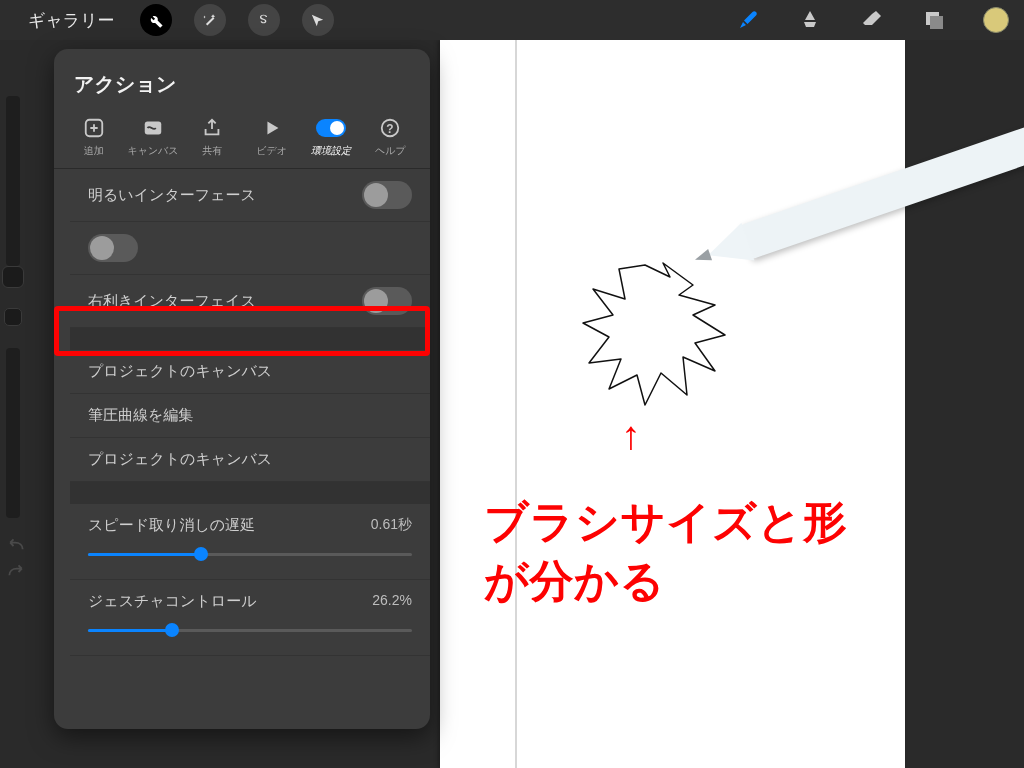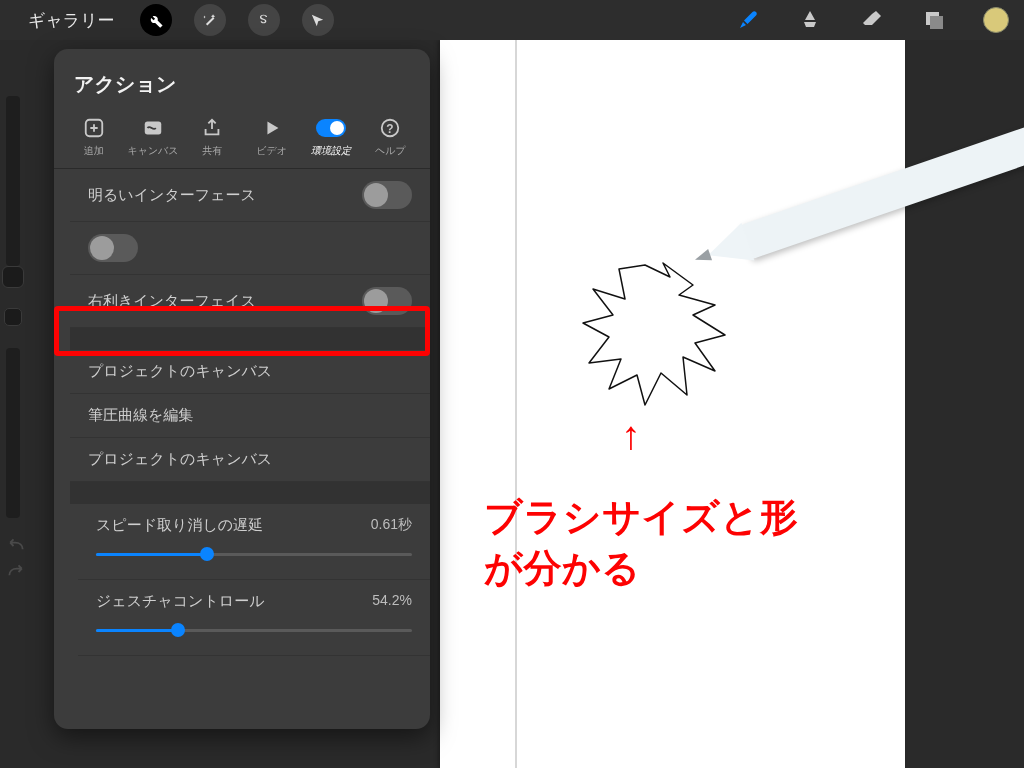--- a/index.html
+++ b/index.html
@@ -32,21 +32,21 @@
   .scribble svg { width:100%; height:100%; }
 
   
   .stylus { position:absolute; left:688px; top:168px; width:420px; height:180px; transform:rotate(-19deg); transform-origin:left center; }
   .stylus .body { position:absolute; left:60px; top:76px; width:360px; height:36px; background:#edf3f6; border-radius:4px 0 0 4px; box-shadow:0 3px 6px rgba(0,0,0,0.25); }
   .stylus .cone { position:absolute; left:20px; top:74px; width:0; height:0; border-top:20px solid transparent; border-bottom:20px solid transparent; border-right:42px solid #eef4f7; }
   .stylus .tip  { position:absolute; left:6px; top:88px; width:0; height:0; border-top:6px solid transparent; border-bottom:6px solid transparent; border-right:16px solid #9aa0a4; }
 
   
   .red-arrow { position:absolute; left:621px; top:415px; color:#fd0202; font-size:40px; font-weight:700; line-height:1; }
-  .caption   { position:absolute; left:484px; top:492px; color:#fd0202; font-size:38px; font-weight:700; line-height:1.35; letter-spacing:0.5px; }
+  .caption   { position:absolute; left:484px; top:492px; color:#fd0202; font-size:44px; font-weight:700; line-height:1.35; letter-spacing:0.5px; }
 
   
   .rail { position:absolute; left:6px; width:14px; background:#1e1e1e; border-radius:4px; }
   .rail.top { top:96px; height:170px; }
   .rail.bot { top:348px; height:170px; }
   .rail .knob, .sq { position:absolute; left:-4px; width:22px; height:22px; background:#1b1b1b; border-radius:6px; border:1px solid #3a3a3a; }
   .rail.top .knob { top:170px; }
   .sq { left:4px; top:308px; width:18px; height:18px; border-radius:5px; }
   .undo-redo { position:absolute; left:6px; top:532px; color:#4a4a4a; }
   .undo-redo div { margin:6px 0; }
@@ -74,21 +74,21 @@
   .toggle.on .knob2 { left:24px; background:#b9b9b9; }
 
   
   .hl { position:absolute; left:54px; top:306px; width:376px; height:50px; border:5px solid #fd0202; border-radius:4px; pointer-events:none; }
 
   
   .slider { position:relative; height:18px; }
   .slider .track { position:absolute; left:0; right:0; top:8px; height:3px; background:#5a5a5a; border-radius:2px; }
   .slider .fill  { position:absolute; left:0; top:8px; height:3px; background:#0a84ff; border-radius:2px; }
   .slider .dot   { position:absolute; top:2px; width:14px; height:14px; border-radius:50%; background:#0a84ff; }
-  .row.sliderrow { display:block; padding:12px 18px 16px 18px;margin-left:8px; }
+  .row.sliderrow { display:block; padding:12px 18px 16px 18px; }
   .row.sliderrow .line1 { display:flex; justify-content:space-between; margin-bottom:10px; }
 </style>
 </head>
 <body>
 
 <div class="topbar">
   <div class="gallery">ギャラリー</div>
   <div class="top-icons-left">
     <div class="top-btn active">
       <div class="circle">
@@ -278,21 +278,21 @@
       </div>
       <div class="slider">
         <div class="track"></div>
           <div class="fill" style="width:35%"></div>
           <div class="dot" style="left:calc(35% - 7px)"></div>
       </div>
     </div>
     <div class="row sliderrow">
       <div class="line1">
         <span>ジェスチャコントロール</span>
-        <span class="val">54.2%</span>
+        <span class="val">26.2%</span>
       </div>
       <div class="slider">
         <div class="track"></div>
           <div class="fill" style="width:26%"></div>
           <div class="dot" style="left:calc(26% - 7px)"></div>
       </div>
     </div>
   </div>
 </div>
 

